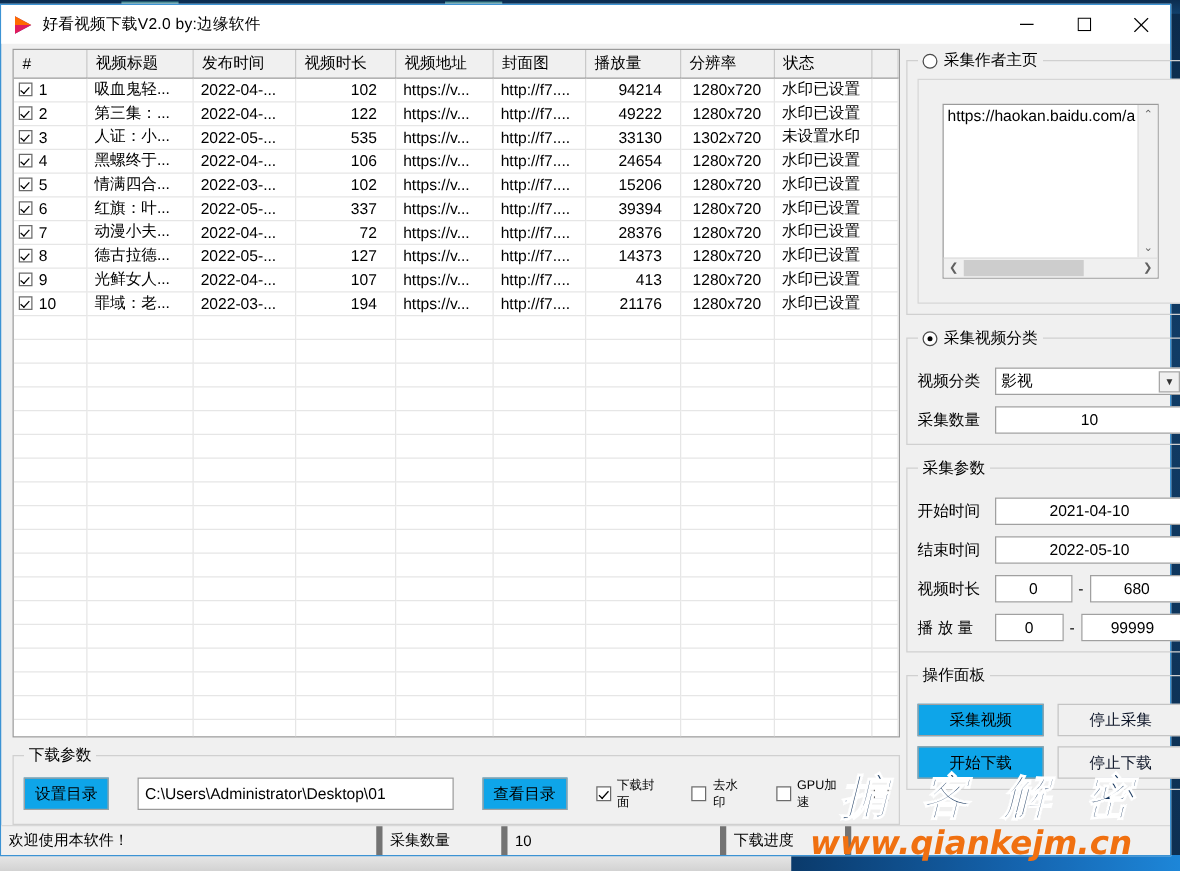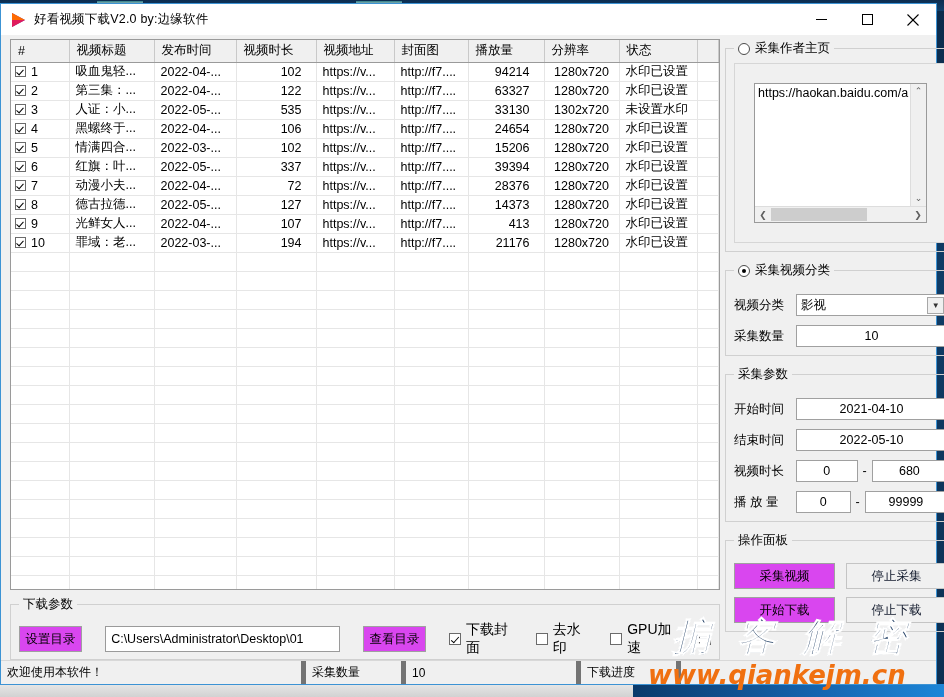--- a/index.html
+++ b/index.html
@@ -183,21 +183,21 @@
     width: 17px; height: 17px; background: #f0f0f0;
     border: 1px solid #a7a7a7;
     display: flex; align-items: center; justify-content: center;
     font-size: 8px; color: #333;
   }
   .numbox { flex: 1 1 auto; justify-content: center; }
   .dash { padding: 0 5px; font-size: 12.5px; }
 
   
   .btn {
-    background: #d946ef; border: 1px solid #a0a0a0;
+    background: #0ea5e9; border: 1px solid #a0a0a0;
     font-size: 12.5px; color: #000;
     display: flex; align-items: center; justify-content: center;
     height: 26px; cursor: default;
     font-family: "Liberation Sans", sans-serif;
   }
   .btn.disabled { color: #0f172a; border-color: #c4c4c4; background: #f0f0f0; }
   .btnrow { display: flex; gap: 11px; margin-top: 8px; }
   .btnrow .btn { flex: 1 1 0; }
 
   
@@ -207,21 +207,21 @@
     position: relative; width: 710px;
   }
   #dl-params > legend { font-size: 12.5px; padding: 0 4px; }
   #dl-row { display: flex; align-items: center; gap: 23px; margin-top: 6px; }
   #path-input {
     width: 267px; height: 26px; border: 1px solid #9a9a9a;
     background: #fff; font-size: 12.5px; color: #000;
     display: flex; align-items: center; padding: 0 5px;
     overflow: hidden; white-space: nowrap;
   }
-  .cbwrap { display: flex; align-items: center; gap: 5px; font-size: 14px; }
+  .cbwrap { display: flex; align-items: center; gap: 5px; font-size: 10px; }
   .cbox {
     width: 12px; height: 12px; border: 1px solid #6b6b6b;
     background: #fff; position: relative; flex: 0 0 auto;
   }
   .cbox.on::after {
     content: ""; position: absolute; left: 3px; top: 1px;
     width: 3px; height: 7px; border: solid #000;
     border-width: 0 1.6px 1.6px 0; transform: rotate(42deg);
   }
 
@@ -342,21 +342,21 @@
                 <td class="">水印已设置</td>
                 <td class=""></td>
               </tr>
               <tr>
                 <td class="c-num"><span class="cellchk on"></span>2</td>
                 <td class="">第三集：...</td>
                 <td class="">2022-04-...</td>
                 <td class="c-right">122</td>
                 <td class="">https://v...</td>
                 <td class="">http://f7....</td>
-                <td class="c-right">63327</td>
+                <td class="c-right">49222</td>
                 <td class="c-center">1280x720</td>
                 <td class="">水印已设置</td>
                 <td class=""></td>
               </tr>
               <tr>
                 <td class="c-num"><span class="cellchk on"></span>3</td>
                 <td class="">人证：小...</td>
                 <td class="">2022-05-...</td>
                 <td class="c-right">535</td>
                 <td class="">https://v...</td>

